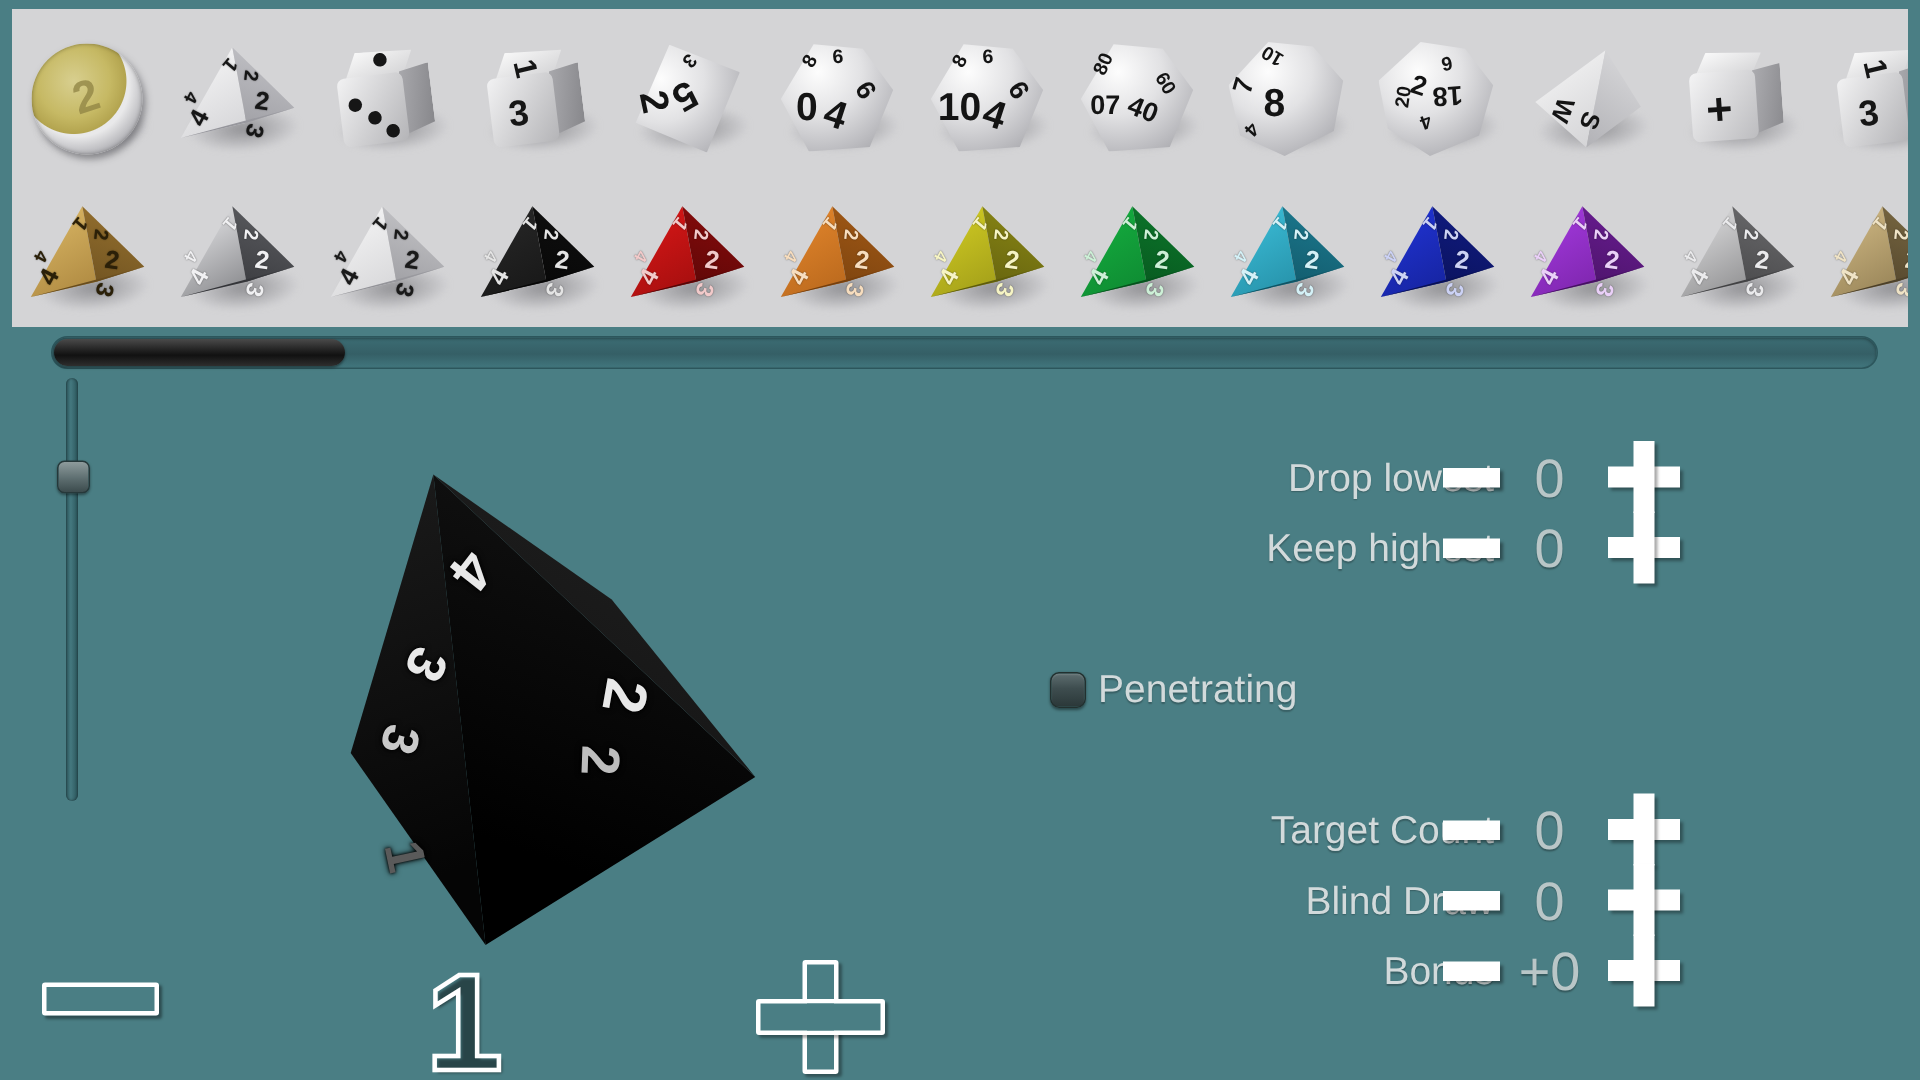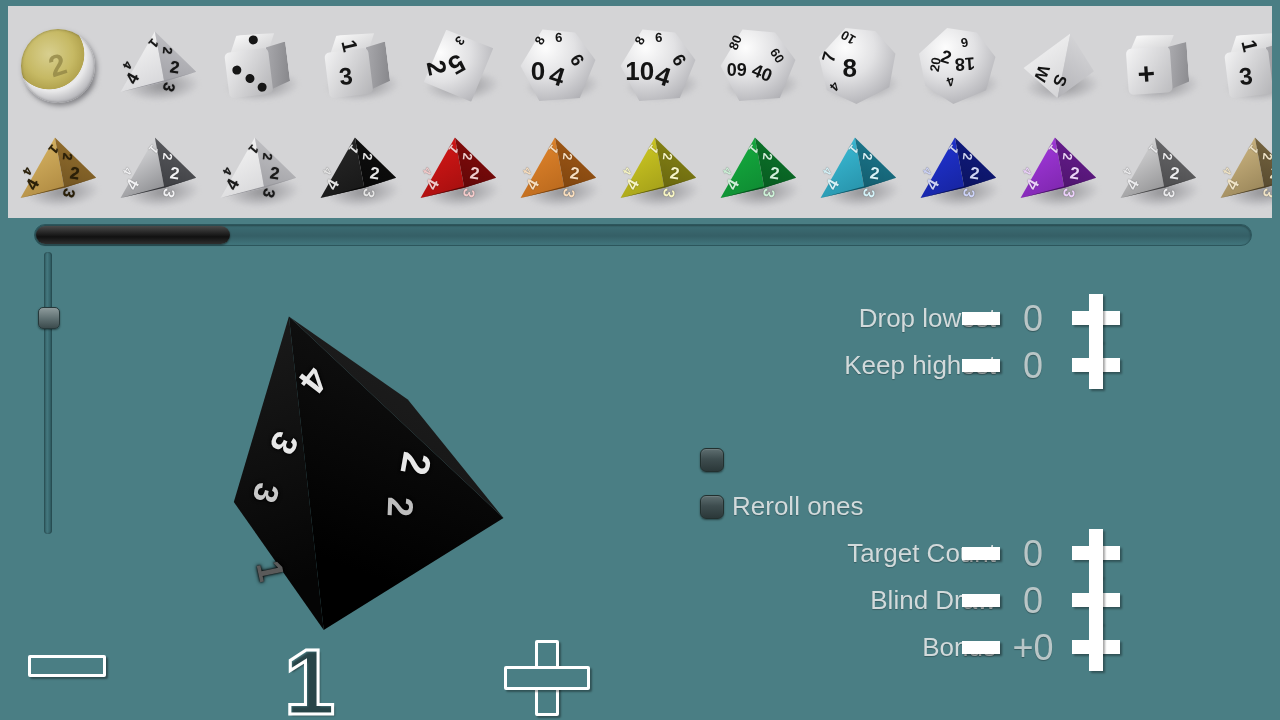--- a/index.html
+++ b/index.html
@@ -394,21 +394,21 @@
           <span class="v med" style="left:70%;top:30%;transform:rotate(58deg)">6</span>
           <span class="v sm" style="left:22%;top:8%;transform:rotate(-62deg)">8</span>
           <span class="v sm" style="left:46%;top:4%;transform:rotate(176deg)">9</span>
         </div>
       </div>
 
       <div class="die-cell">
         <div class="shadow"></div>
         <div class="poly d10">
           <div class="body"></div>
-          <span class="v med" style="left:10%;top:44%;">09</span>
+          <span class="v med" style="left:10%;top:44%;">07</span>
           <span class="v med" style="left:42%;top:48%;transform:rotate(22deg)">40</span>
           <span class="v sm" style="left:66%;top:28%;transform:rotate(58deg)">60</span>
           <span class="v sm" style="left:12%;top:10%;transform:rotate(-66deg)">80</span>
         </div>
       </div>
 
       <div class="die-cell">
         <div class="shadow"></div>
         <div class="poly d12">
           <div class="body"></div>
@@ -721,24 +721,21 @@
       <div class="opt-label right-al">Keep highest</div>
       <div class="step-minus"></div>
       <div class="step-value">0</div>
       <div class="step-plus">
         <div class="h"></div>
         <div class="v"></div>
       </div>
     </div>
     <div class="opt-row" style="top: 141px;">
       <div class="toggle"></div>
-    </div>
-    <div class="opt-row" style="top: 188px;">
-      <div class="toggle"></div>
-      <div class="opt-label">Reroll ones</div>
+      <div class="opt-label">Penetrating</div>
     </div>
     <div class="opt-row" style="top: 235px;">
       <div class="opt-label right-al">Target Count</div>
       <div class="step-minus"></div>
       <div class="step-value">0</div>
       <div class="step-plus">
         <div class="h"></div>
         <div class="v"></div>
       </div>
     </div>

